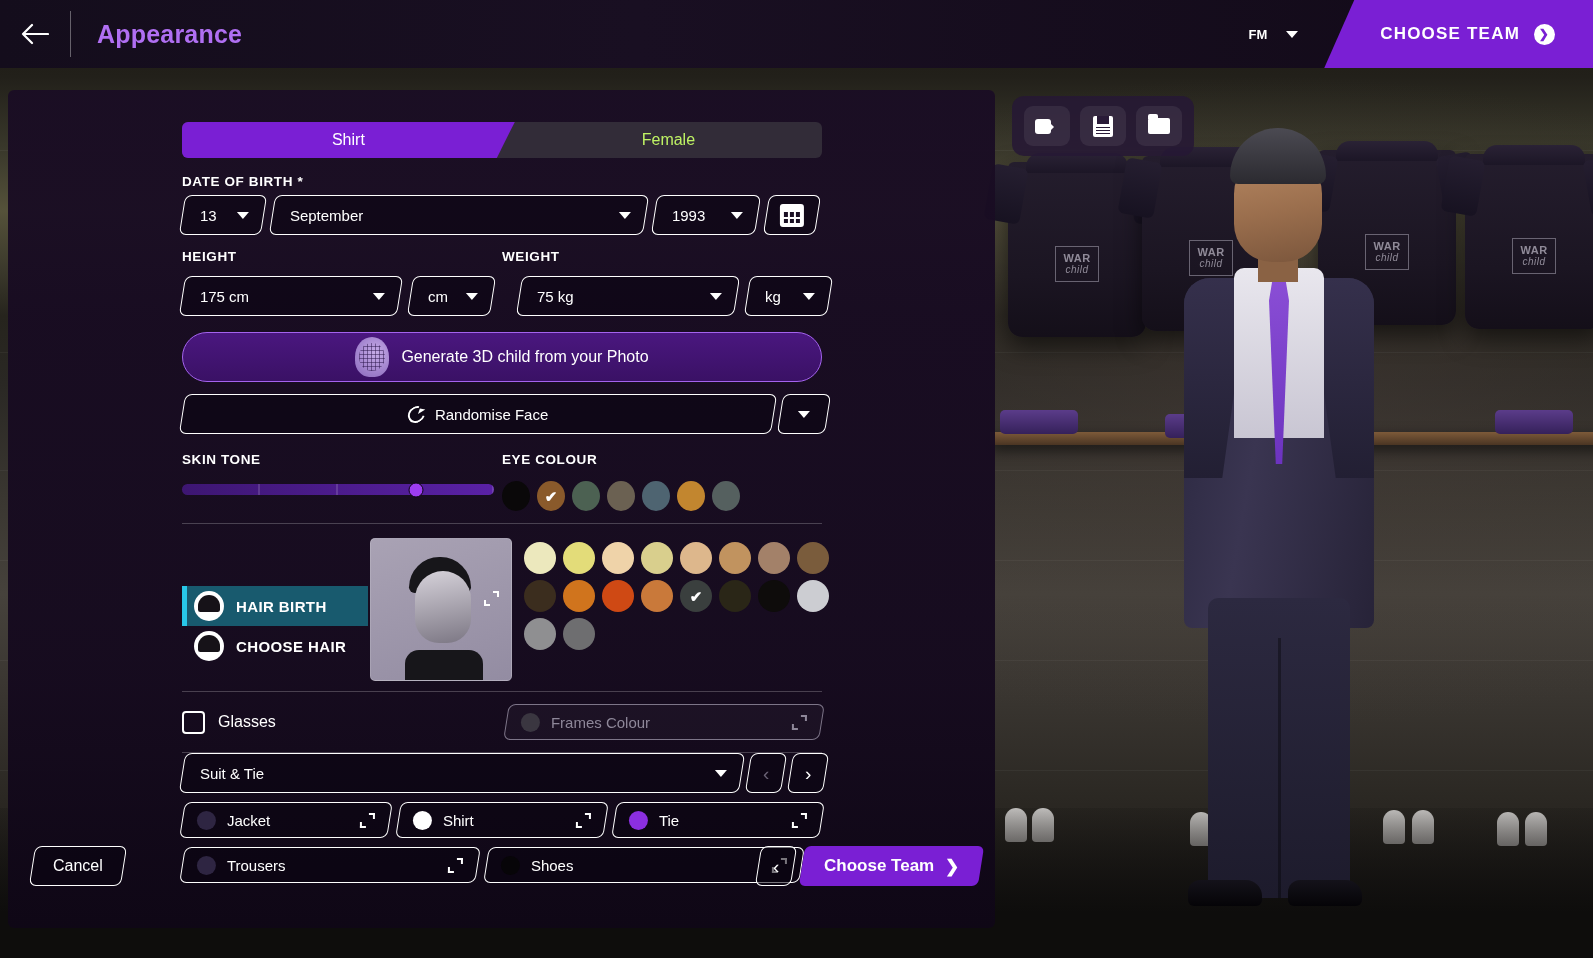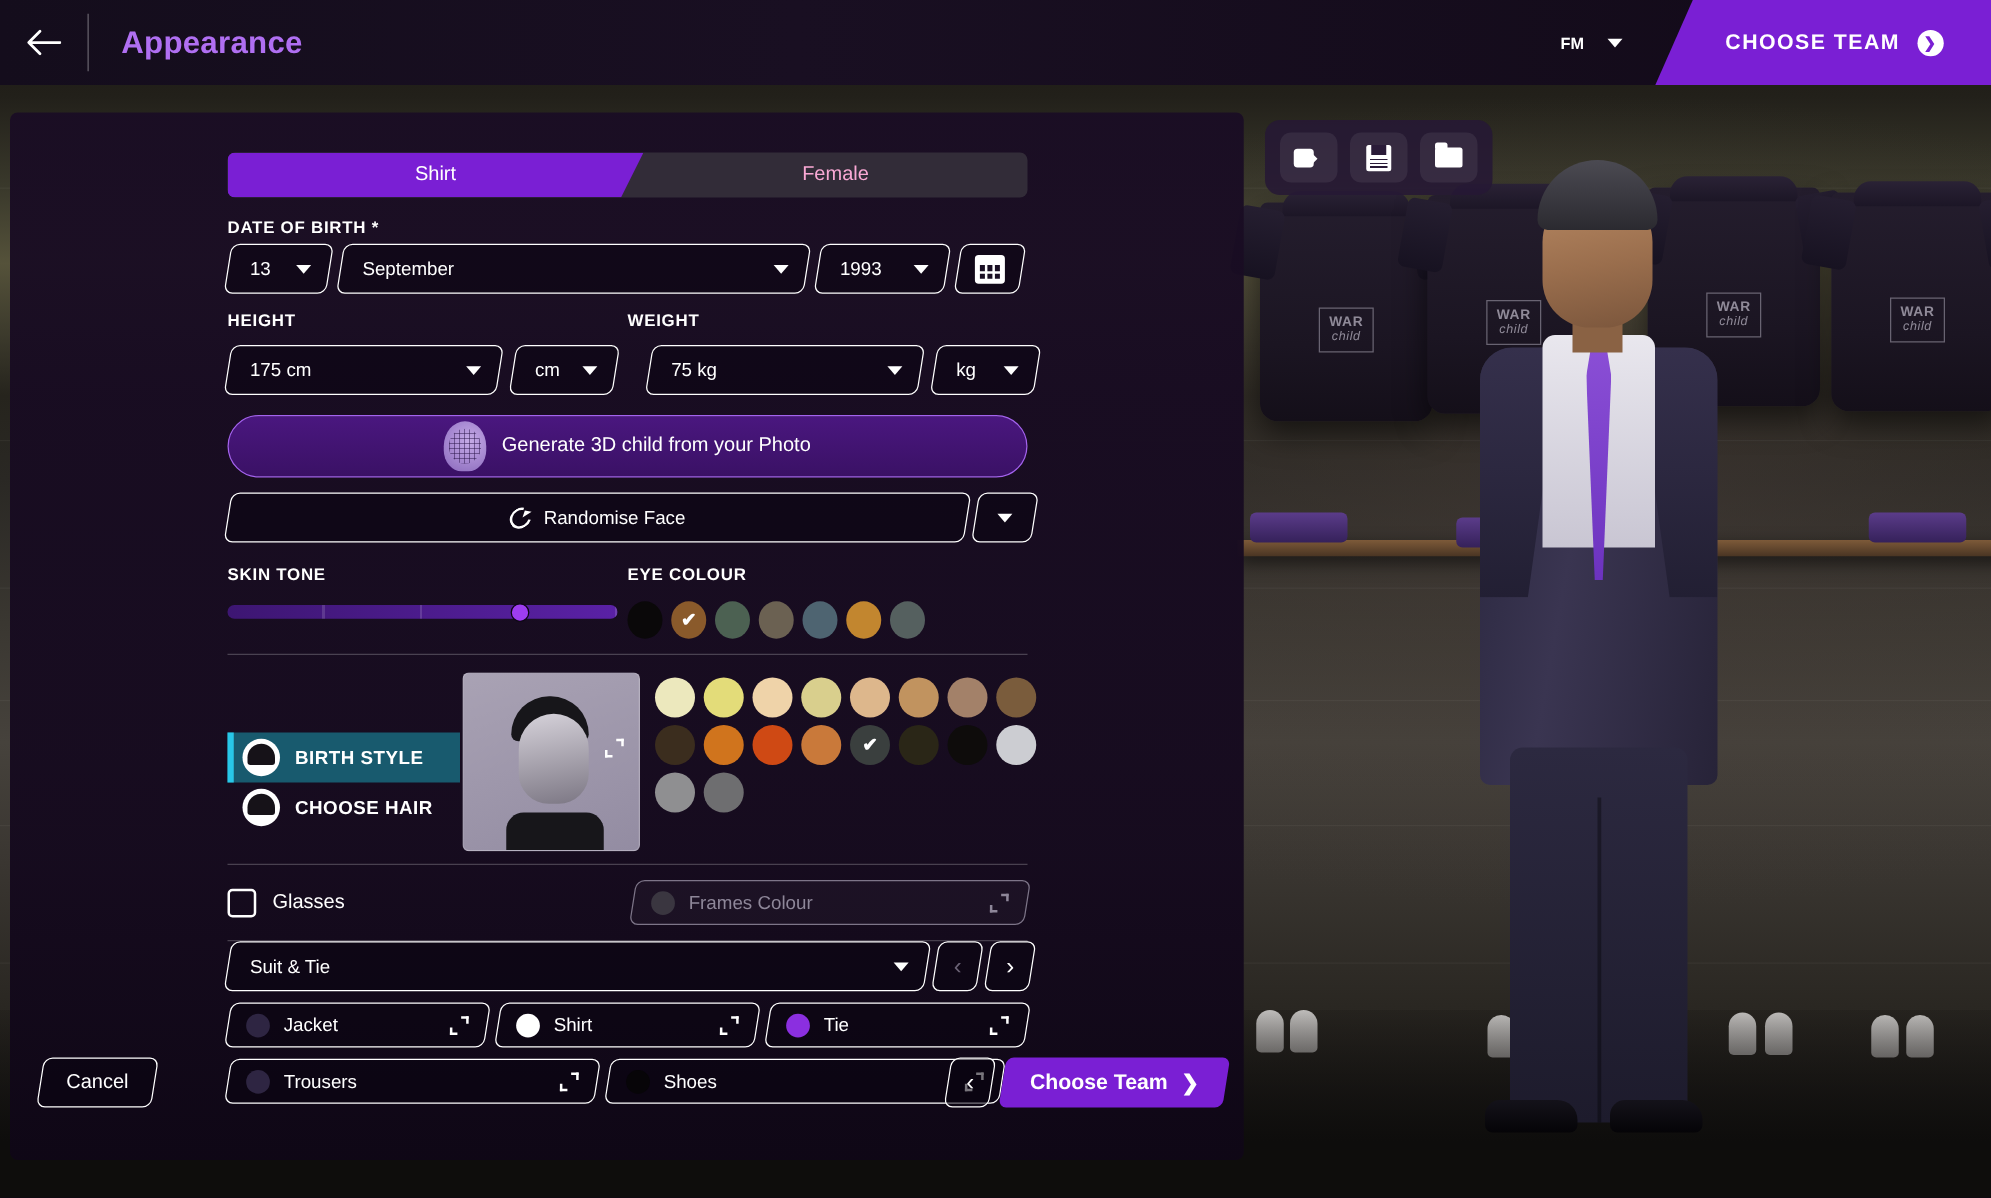--- a/index.html
+++ b/index.html
@@ -179,21 +179,21 @@
   .skew-box > * { transform: skewX(9deg); }
 
   .gender-toggle {
     position: relative; height: 36px; width: 640px; margin-bottom: 16px;
     border-radius: 6px; overflow: hidden;
     background: #322c38;
     display: flex;
   }
   .gender-opt {
     flex: 1; display: flex; align-items: center; justify-content: center;
-    font-size: 16px; color: #f9a8d4; cursor: pointer; position: relative;
+    font-size: 16px; color: #bef264; cursor: pointer; position: relative;
   }
   .gender-opt.active {
     background: #7a1fd4; color: #fff; font-weight: normal;
     clip-path: polygon(0 0, 100% 0, calc(100% - 18px) 100%, 0 100%);
     width: 52%; flex: none;
   }
 
   .field-label {
     font-size: 13.5px; font-weight: bold; letter-spacing: 0.6px;
     color: #fff; margin-bottom: 6px; text-transform: uppercase;
@@ -600,21 +600,21 @@
             </div>
         </div>
       </div>
 
       <div class="divider"></div>
 
       <div class="mid-section">
         <div class="tabs-col">
           <div class="side-tab active">
             <span class="tab-av"></span>
-            <span>BIRTH STYLE</span>
+            <span>HAIR BIRTH</span>
           </div>
           <div class="side-tab">
             <span class="tab-av"></span>
             <span>CHOOSE HAIR</span>
           </div>
         </div>
 
         <div class="thumb">
           <div class="th-hair"></div>
           <div class="th-face"></div>

